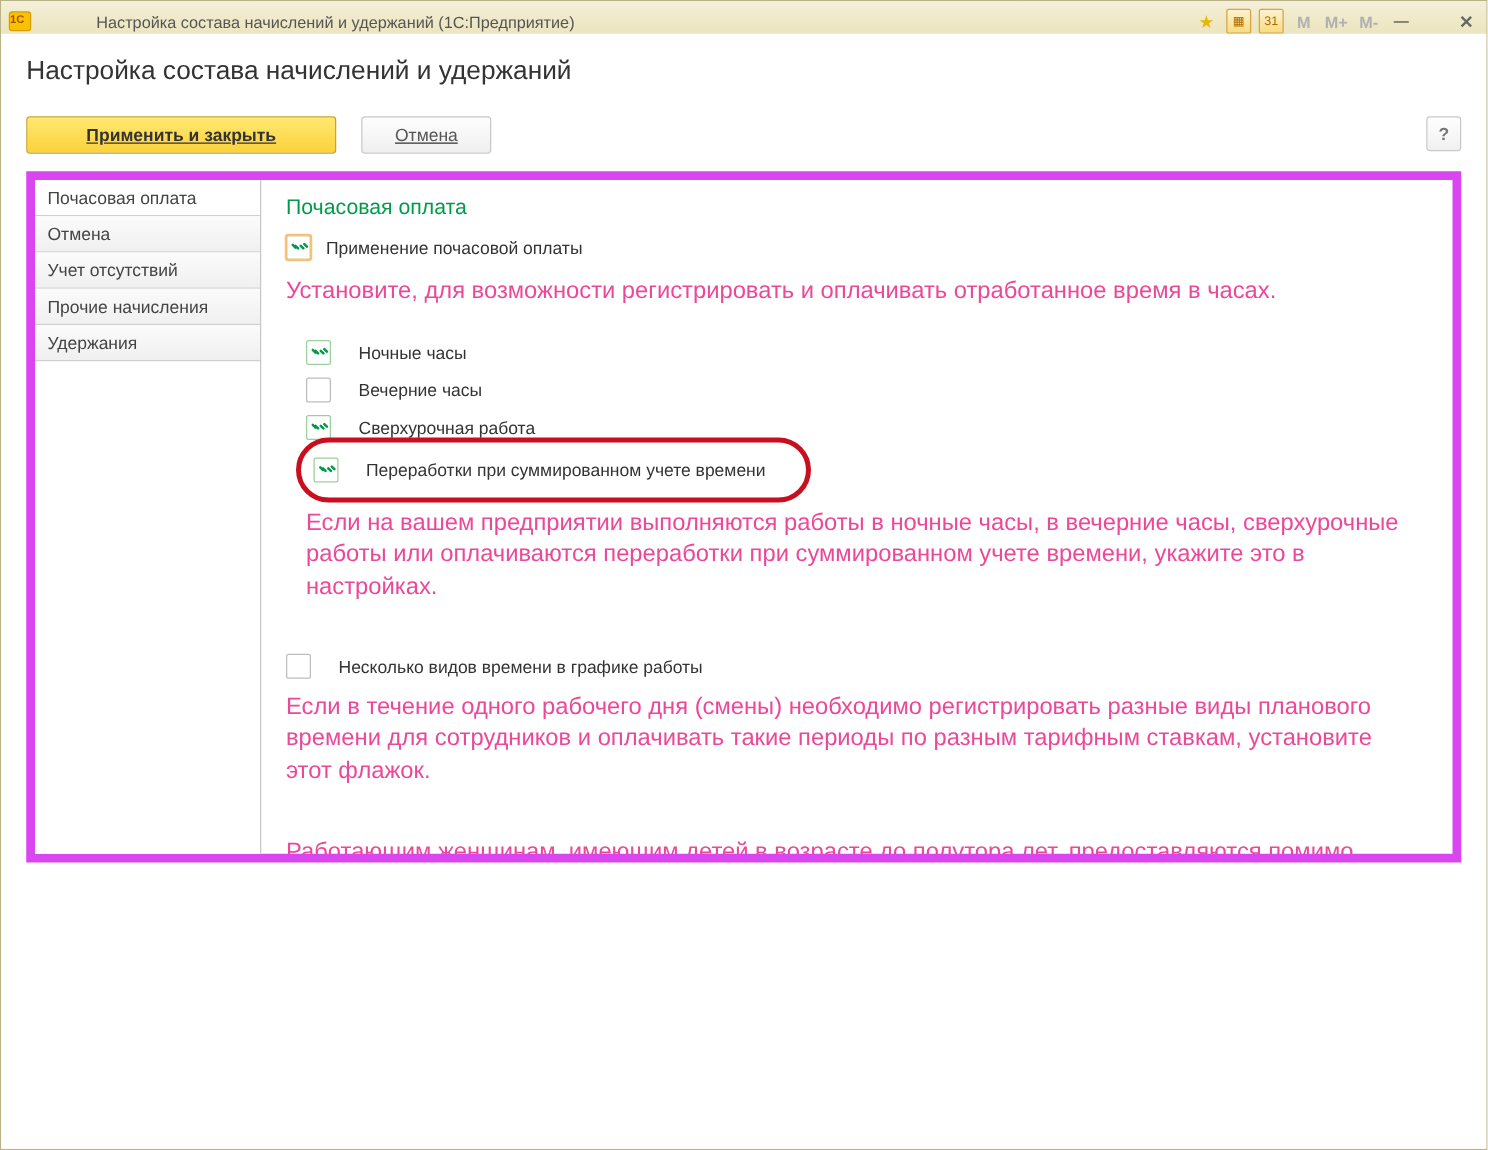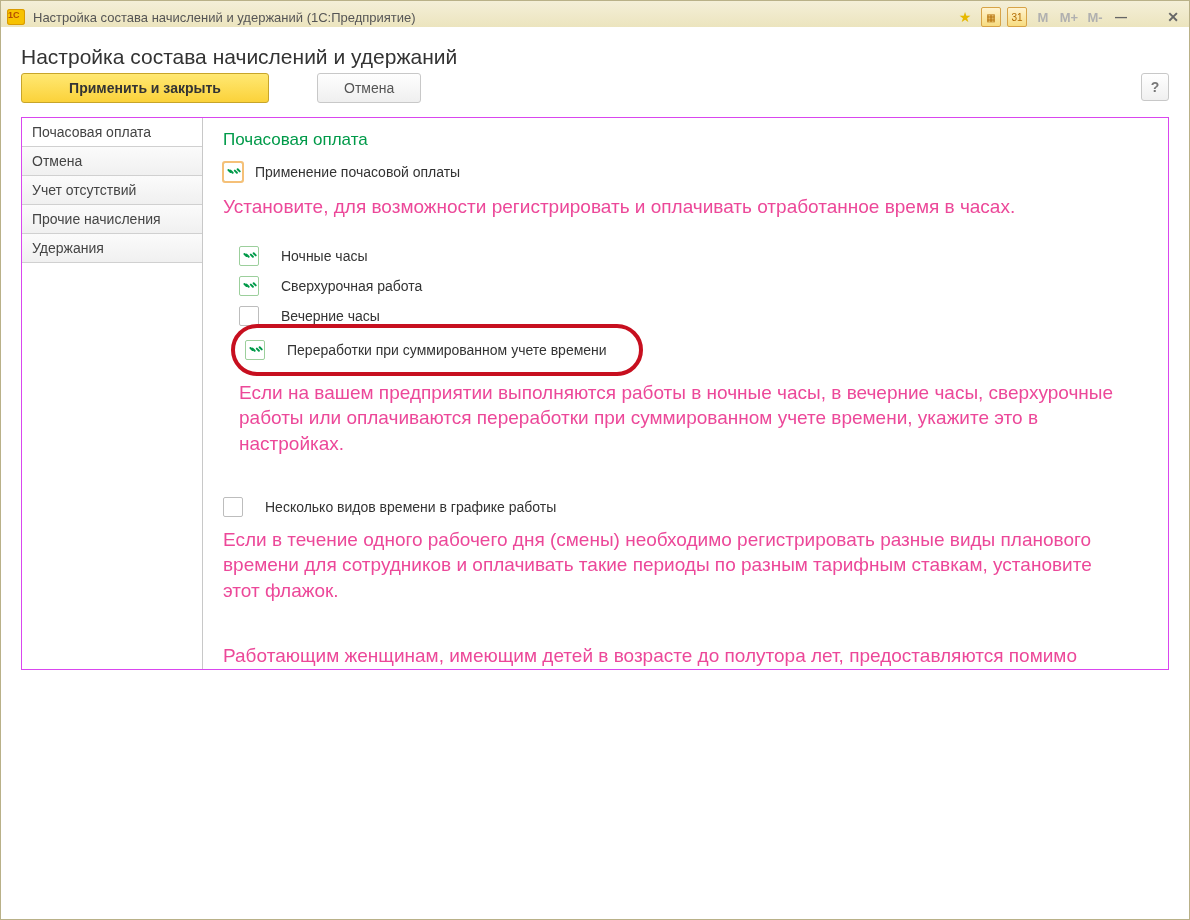--- a/index.html
+++ b/index.html
@@ -21,20 +21,21 @@
   .titlebar {
     height: 26px;
     background: linear-gradient(#f4efd8, #eae2b8);
     border-bottom: 1px solid #c9c19a;
     display: flex;
     align-items: center;
     padding: 16px 6px;
     font-size: 13px;
     color: #555;
     box-sizing: border-box;
+    gap: 44px;
   }
   .titlebar .app-icon {
     width: 18px; height: 16px;
     background: #f7c200;
     border-radius: 3px;
     margin-right: 8px;
     position: relative;
     box-shadow: inset 0 0 0 1px #d99a00;
   }
   .titlebar .app-icon::after{
@@ -63,26 +64,27 @@
   .client {
     position: absolute;
     top: 26px; left: 0; right: 0; bottom: 0;
     padding: 18px 20px 18px 20px;
     box-sizing: border-box;
     background: #fff;
   }
   .page-title {
     font-size: 21px;
     color: #333;
-    margin-bottom: 4px;
+    margin-bottom: 24px;
   }
   .toolbar-row {
-    display: flex; gap: 28px;
+    display: flex; gap: 0;
     margin-bottom: 14px;
     position: relative;
+    text-decoration: underline;
   }
   .btn-primary {
     background: linear-gradient(#ffe873, #fbd23a);
     border: 1px solid #c7a52a;
     border-radius: 3px;
     padding: 6px 18px;
     font-weight: bold;
     font-size: 14px;
     color: #333;
     display:inline-flex; align-items:center; justify-content:center;
@@ -99,21 +101,21 @@
   .help-btn {
     position:absolute; right:0; top:0;
     width:26px; height:26px;
     border:1px solid #c8c8c8; border-radius:3px;
     background:linear-gradient(#fff,#f0f0f0);
     display:flex;align-items:center;justify-content:center;
     color:#777; font-weight:bold;
   }
   .content {
     display: flex;
-    border: 1px solid #d946ef;
+    border: 7px solid #d946ef;
     height: 553px;
     box-sizing:border-box;
   }
   .sidebar {
     width: 180px;
     border-right: 1px solid #c8c8c8;
     background:#fff;
   }
   .tab-item {
     padding: 6px 10px;
@@ -255,26 +257,26 @@
           <span class="row-label">Применение почасовой оплаты</span>
         </div>
         <div class="hint">Установите, для возможности регистрировать и оплачивать отработанное время в часах.</div>
 
         <div class="settings-block indent">
           <div class="form-row">
             <span class="check checked"></span>
             <span class="row-label">Ночные часы</span>
           </div>
           <div class="form-row">
+            <span class="check"></span>
+            <span class="row-label">Вечерние часы</span>
+          </div>
+          <div class="form-row">
             <span class="check checked"></span>
             <span class="row-label">Сверхурочная работа</span>
-          </div>
-          <div class="form-row">
-            <span class="check"></span>
-            <span class="row-label">Вечерние часы</span>
           </div>
           <div class="form-row" style="margin-top:4px;margin-bottom:16px;">
             <span class="circled">
               <span class="check checked"></span>
               <span class="row-label">Переработки при суммированном учете времени</span>
               <span class="ring"></span>
             </span>
           </div>
           <div class="hint small-gap">Если на вашем предприятии выполняются работы в ночные часы, в вечерние часы, сверхурочные работы или оплачиваются переработки при суммированном учете времени, укажите это в настройках.</div>
         </div>

